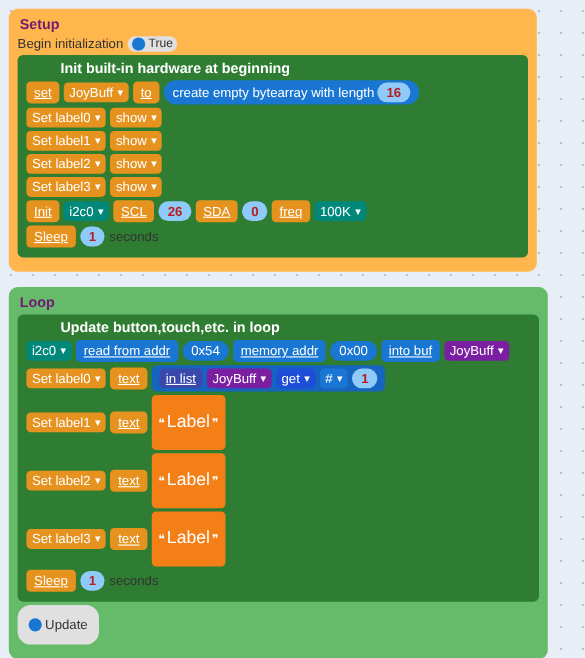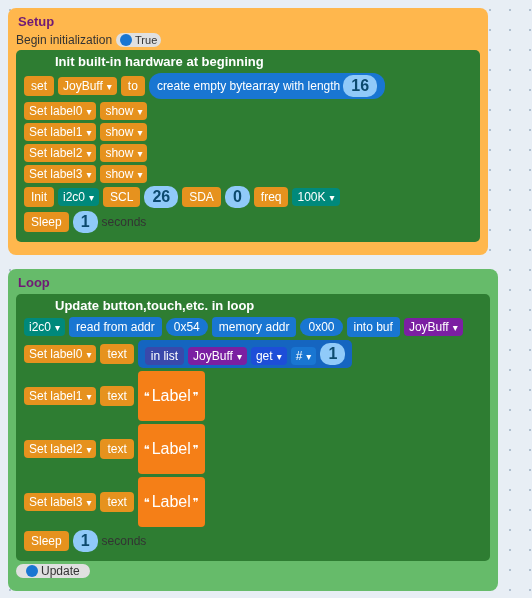--- a/index.html
+++ b/index.html
@@ -50,20 +50,21 @@
     .block {
       display: inline-flex;
       align-items: center;
       padding: 3px 7px;
       border-radius: 4px;
       font-size: 12px;
       color: white;
       white-space: nowrap;
       gap: 3px;
       font-weight: 500;
+      text-decoration: underline;
     }
 
     .block-orange { background: #e6921e; }
     .block-blue { background: #1976D2; }
 
     .pill {
       display: inline-flex;
       align-items: center;
       padding: 2px 8px;
       border-radius: 12px;
@@ -97,22 +98,22 @@
       border-radius: 5px;
       padding: 4px 8px 6px 8px;
       margin-bottom: 3px;
     }
     .sub-block-green .section-title { color: #fff; margin-left: 29px; }
 
     .number-input {
       background: #90caf9;
       border-radius: 10px;
       padding: 2px 8px;
-      font-size: 16px;
-      color: #0c4a6e;
+      font-size: 12px;
+      color: #b91c1c;
       font-weight: bold;
       min-width: 22px;
       text-align: center;
     }
 
     .dropdown {
       display: inline-flex;
       align-items: center;
       border-radius: 4px;
       padding: 2px 5px;
@@ -270,21 +271,21 @@
     <div class="row">
       <span class="block block-orange">Sleep</span>
       <span class="number-input">1</span>
       <span class="plain-text">seconds</span>
     </div>
 
   </div>
 
   
   <div class="row" style="margin-top:2px;">
-    <span class="toggle-pill" style="background:#e0e0e0;padding:0 10px;border-radius:12px;">
+    <span class="toggle-pill" style="background:#e0e0e0;padding:11px 10px;border-radius:12px;">
       <span class="toggle-dot"></span>
       <span style="color:#333;font-size:12px;">Update</span>
     </span>
   </div>
 
 </div>
 
 
 
 

